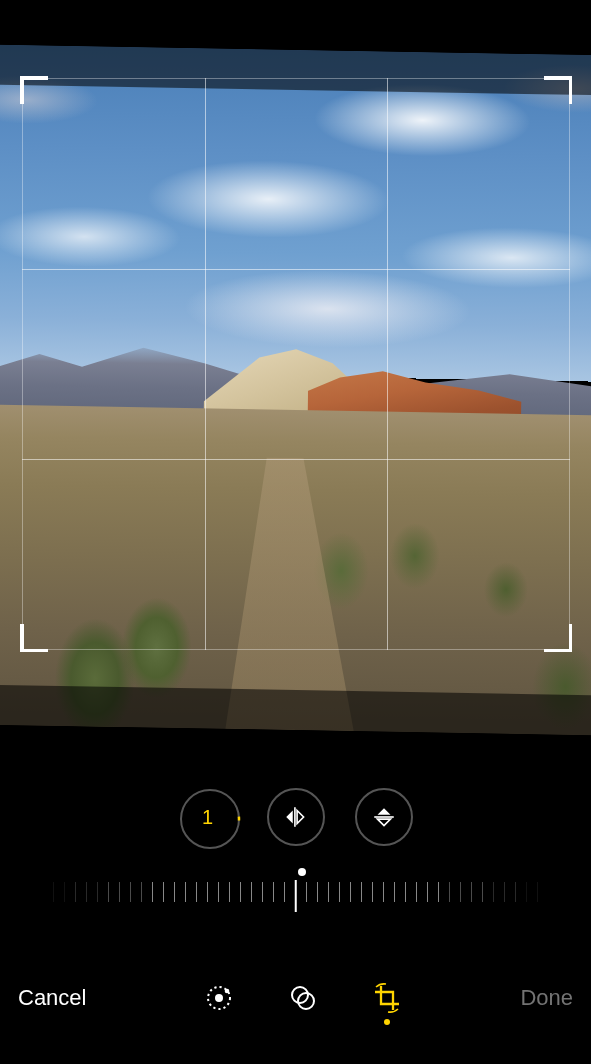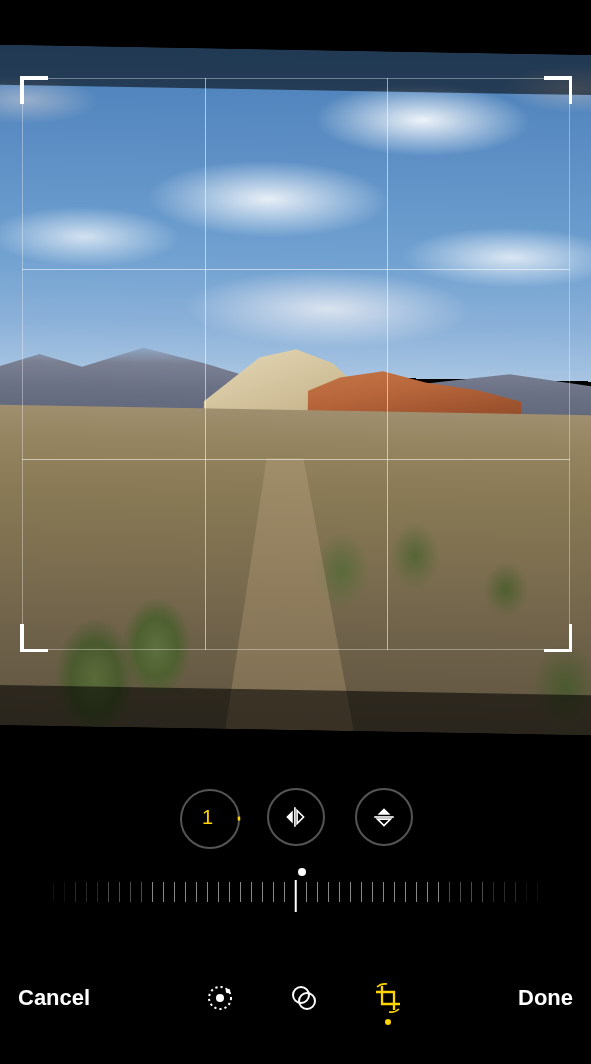--- a/index.html
+++ b/index.html
@@ -251,27 +251,27 @@
     position: absolute;
     bottom: 0;
     left: 0; right: 0;
     height: 110px;
     display: flex;
     align-items: center;
     padding: 0 18px 22px 18px;
   }
   .btn-text {
     font-size: 22px;
-    font-weight: 700;
+    font-weight: 400;
     background: none;
     border: none;
     cursor: pointer;
   }
   .btn-cancel { color: #fff; }
-  .btn-done { color: #ffffff; }
+  .btn-done { color: #737373; }
   .bottom-icons {
     flex: 1;
     display: flex;
     justify-content: center;
     gap: 50px;
     align-items: center;
   }
   .bottom-icon {
     width: 34px; height: 34px;
     display: flex;

